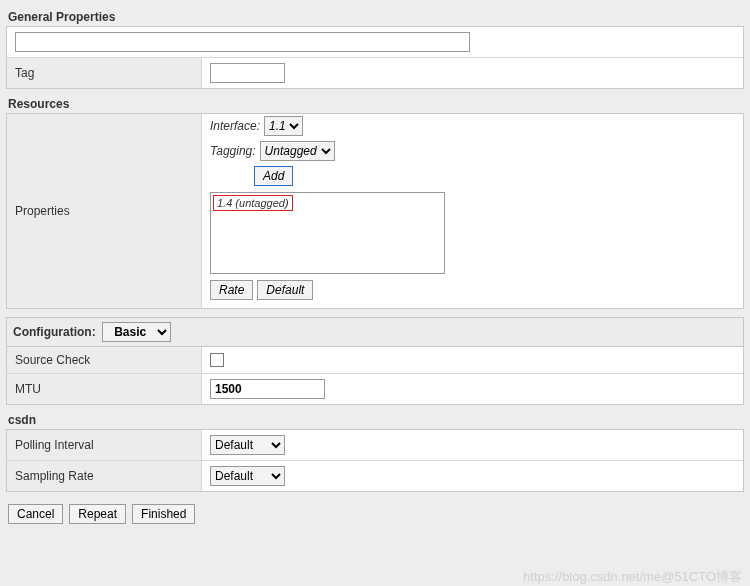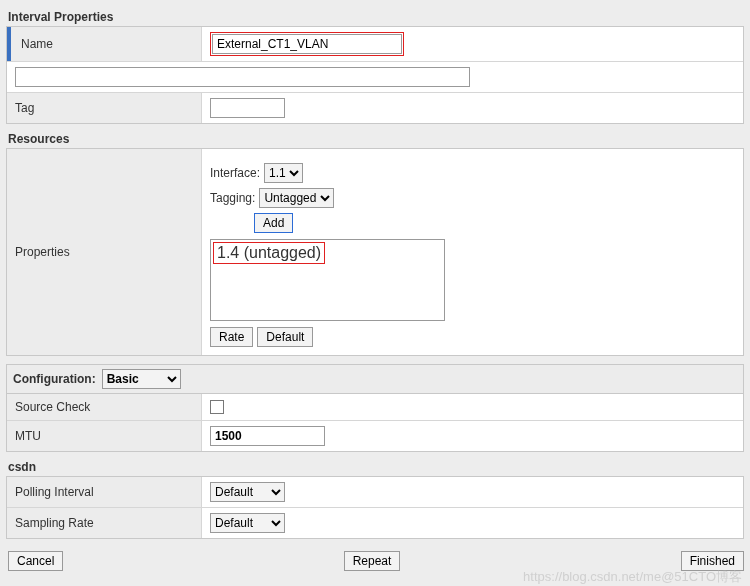--- a/index.html
+++ b/index.html
@@ -92,73 +92,65 @@
     height: 82px;
     border: 1px solid #999;
     background: #fff;
     overflow-y: scroll;
     padding: 2px;
   }
   .listitem {
     border: 1.5px solid #e02020;
     padding: 1px 3px;
     display: inline-block;
-    font-size: 16px;
+    font-size: 11px;
     color: #333;
     margin: 0;
   }
   .btnrow { display: flex; gap: 4px; margin-top: 6px; }
   .chk { width: 14px; height: 14px; border: 1px solid #777; background: #fff; }
-  .footer-btns { display: flex; gap: 6px; padding: 4px 0 0 2px; justify-content: space-between; }
+  .footer-btns { display: flex; gap: 6px; padding: 4px 0 0 2px; }
   .name-row-input-wrap {
     border: 1.5px solid #e02020; padding: 1px; display:inline-flex;
   }
   .name-row-input-wrap .txt.name { border: 1px solid #999; }
   .watermark {
     position: fixed;
     right: 8px;
     bottom: 0;
     font-size: 13px;
     color: #bcbcbc;
     opacity: 0.6;
     pointer-events: none;
     white-space: nowrap;
   }
 </style>
 </head>
 <body>
 
-<div class="section-title">Interval Properties</div>
-<div class="panel">
-  <div class="row accent">
-    <div class="labelcell">Name</div>
-    <div class="valcell">
-      <span class="name-row-input-wrap">
-        <input class="txt name" value="External_CT1_VLAN" style="">
-      </span>
-    </div>
-  </div>
+<div class="section-title">General Properties</div>
+<div class="panel">
   <div class="row">
     <div class="valcell">
       <input class="txt desc" value="" style="">
     </div>
   </div>
   <div class="row">
     <div class="labelcell">Tag</div>
     <div class="valcell">
       <input class="txt tag" value="" style="">
     </div>
   </div>
 </div>
 
 <div class="section-title">Resources</div>
 <div class="panel">
   <div class="row">
     <div class="labelcell">Properties</div>
-    <div class="valcell" style="display:block; padding-top:12px; padding-bottom:8px;">
+    <div class="valcell" style="display:block; padding-top:0; padding-bottom:8px;font-style:italic;">
       <div class="res-lines">
         <div class="iline">
           <span>Interface:</span>
           <select class="sel">
             <option>1.1</option>
           </select>
         </div>
         <div class="iline">
           <span>Tagging:</span>
           <select class="sel">
@@ -175,21 +167,21 @@
       <div class="btnrow">
         <button class="btn">Rate</button>
         <button class="btn">Default</button>
       </div>
     </div>
   </div>
 </div>
 
 <div class="cfg-bar">
   <span>Configuration:</span>
-  <select class="sel" style="width:79px;">
+  <select class="sel" style="width:69px;text-align:center;">
     <option>Basic</option>
   </select>
 </div>
 <div class="panel">
   <div class="row">
     <div class="labelcell">Source Check</div>
     <div class="valcell">
       <div class="chk"></div>
     </div>
   </div>

